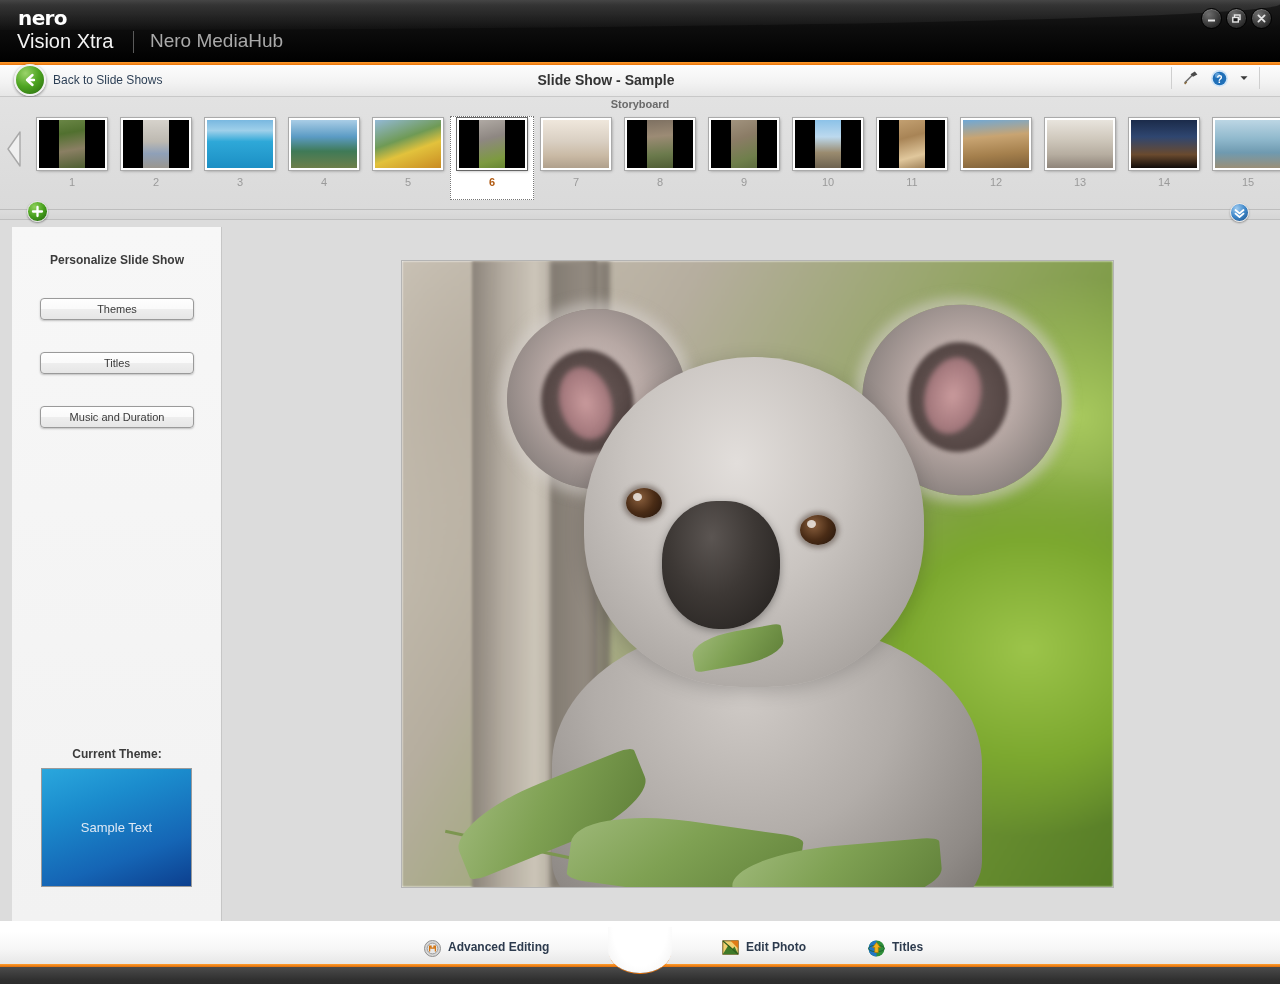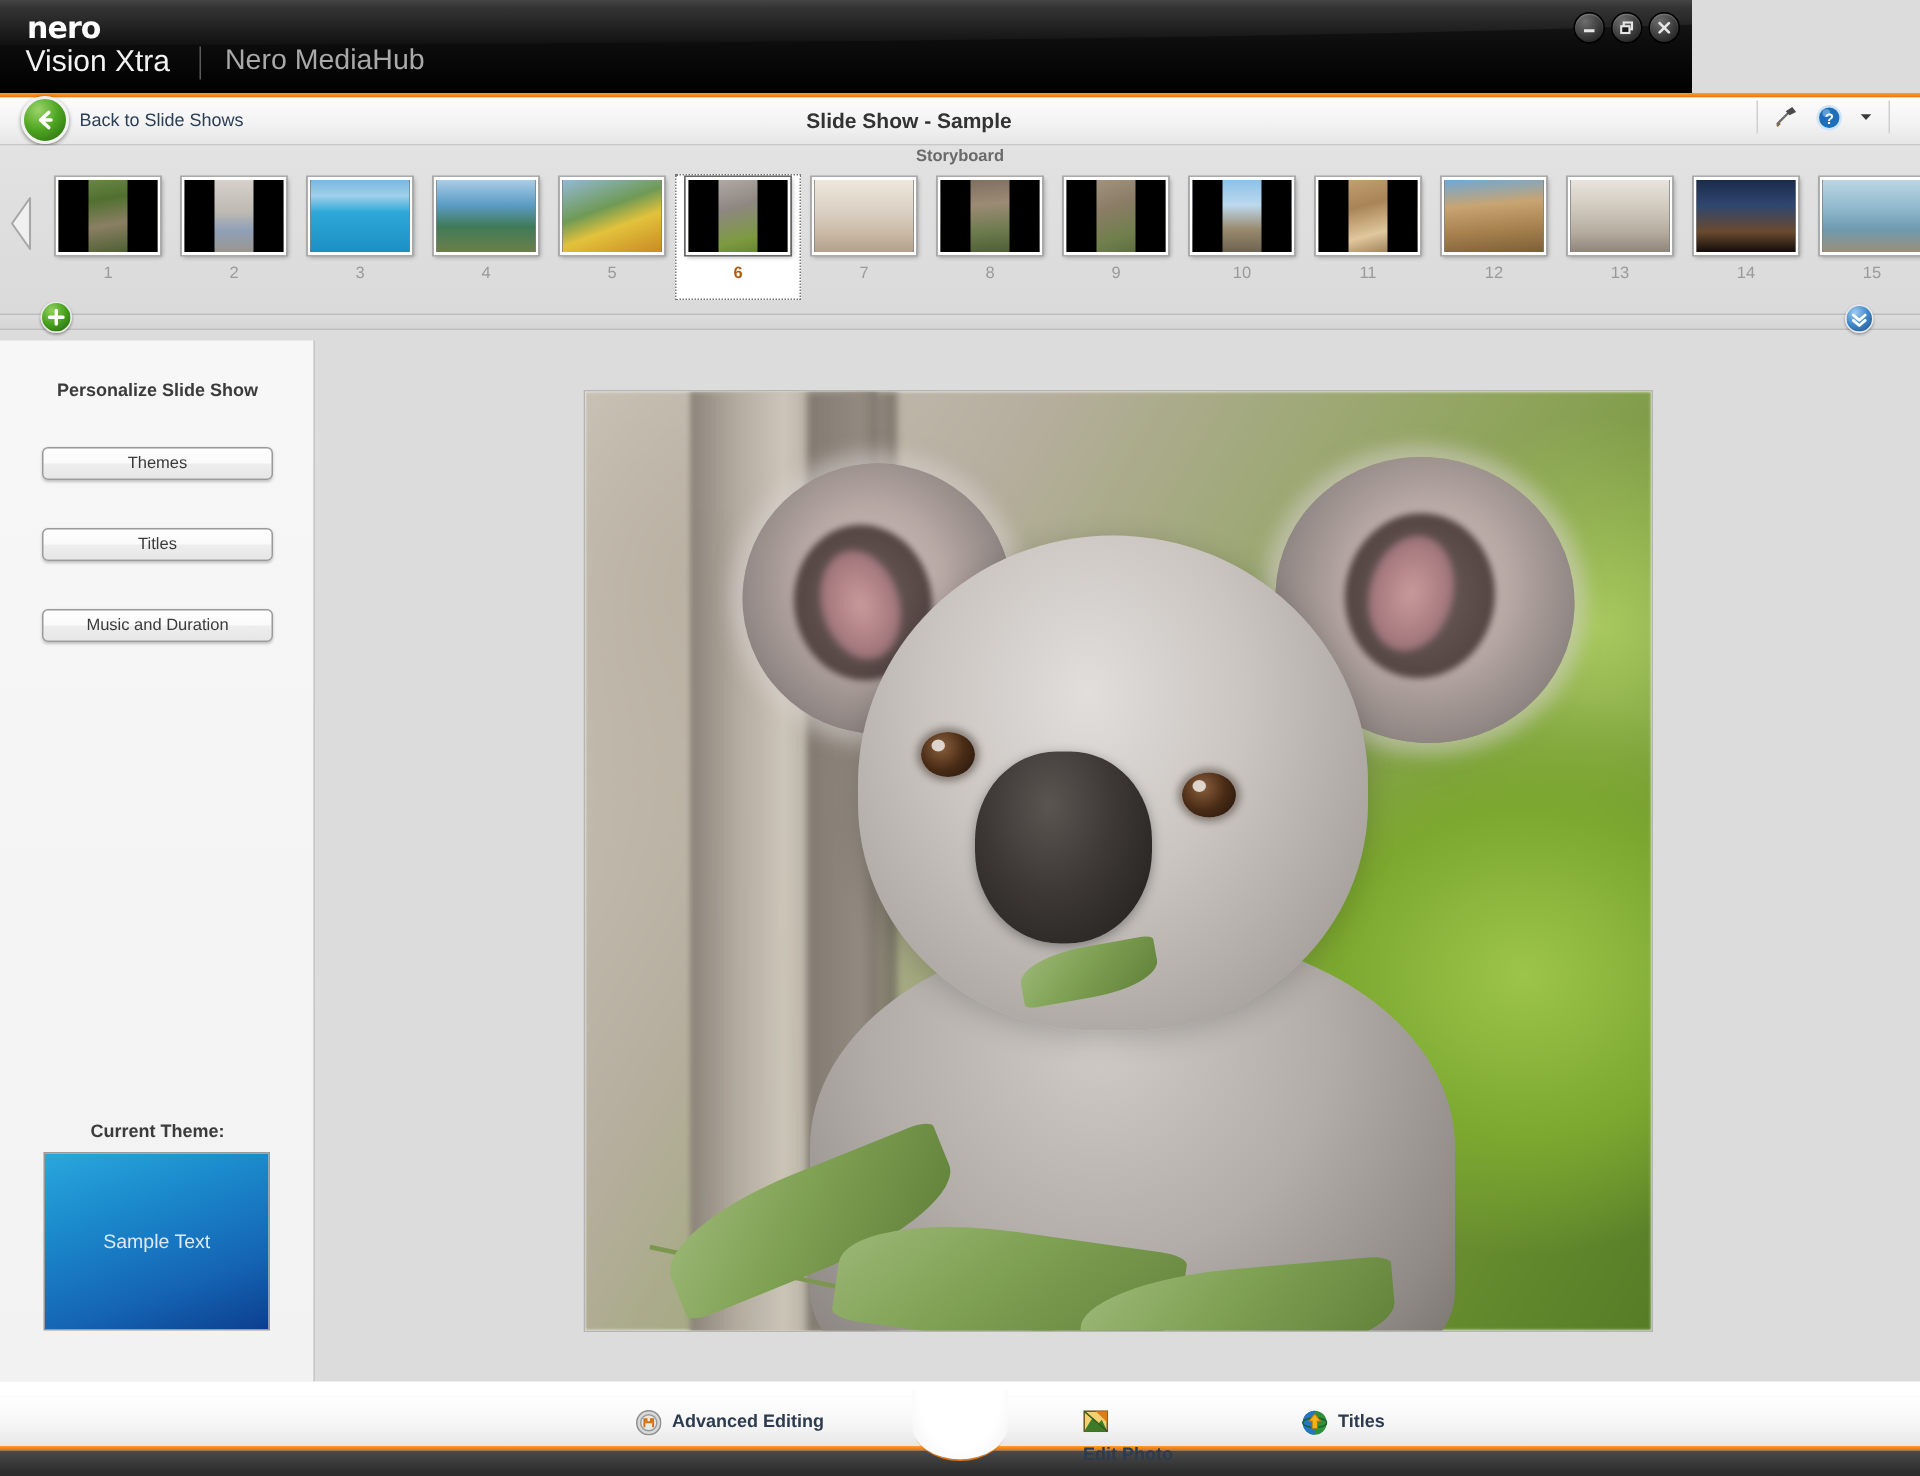--- a/index.html
+++ b/index.html
@@ -6,21 +6,21 @@
   * { box-sizing: border-box; margin: 0; padding: 0; }
   html, body {
     width: 1280px; height: 984px;
     font-family: "Liberation Sans", sans-serif;
     overflow: hidden;
     background: #dcdcdc;
   }
 
   
   .titlebar {
-    position: absolute; left: 0; top: 0; width: 1128px; height: 62px;
+    position: absolute; left: 0; top: 0; width: 1280px; height: 62px;
     background: linear-gradient(180deg,#2a2a2a 0%,#1b1b1b 8%,#0d0d0d 45%,#000 100%);
     overflow: hidden;
     text-align: center;
   }
   .titlebar::before {
     content:""; position:absolute; left:0; top:0; width:1280px; height:30px;
     background: linear-gradient(180deg, rgba(255,255,255,0.13), rgba(255,255,255,0.02));
     border-radius: 0 0 100% 0 / 0 0 26px 0;
   }
   .tb-inner { position: relative; z-index: 3; }
@@ -150,21 +150,21 @@
   .collapsebtn {
     position:absolute; right:31px; top:203px; width:19px; height:19px; border-radius:50%;
     background: radial-gradient(circle at 34% 26%, #9ecbf0 0%, #3e87c9 50%, #1c4f85 100%);
     border:1px solid #e9e9e9;
     box-shadow: 0 1px 2px rgba(0,0,0,0.35);
     display:flex; align-items:center; justify-content:center; cursor:pointer; z-index:6;
   }
 
   
   .body-area {
-    position:absolute; left:0; top:227px; width:1012px; height:694px;
+    position:absolute; left:12px; top:227px; width:1012px; height:694px;
     background:#dcdcdc;
   }
   .sidebar {
     position:absolute; left:0; top:0; width:210px; height:694px;
     background: linear-gradient(180deg,#f7f7f7 0%,#f2f2f2 100%);
     border-right:1px solid #c6c6c6;
   }
   .side-title {
     position:absolute; left:0; top:26px; width:210px; text-align:center;
     font-size:12px; font-weight:bold; color:#3b3b3b;
@@ -308,21 +308,21 @@
     position:absolute; left:608px; top:6px; width:64px; height:46px;
     background: radial-gradient(ellipse at 50% 0%, #ffffff 60%, #f0f0f0 100%);
     border-radius: 0 0 50% 50%;
     box-shadow: 0 2px 0 -1px #e8730b;
   }
   .bb-item {
     position:absolute; display:flex; gap:7px;
     font-size:12px; font-weight:bold; color:#2d3b4e; cursor:pointer;
   }
   #bb-advanced { left:424px; top:19px; }
-  #bb-editphoto { left:722px; top:19px;flex-direction:column; }
+  #bb-editphoto { left:722px; top:19px; }
   #bb-publish { left:868px; top:19px; }
 </style>
 </head>
 <body>
 
 <div class="titlebar">
   <div class="tb-inner">
     <div class="brand-nero">nero</div>
     <div class="brand-vision">Vision Xtra</div>
     <div class="brand-sep"></div>

